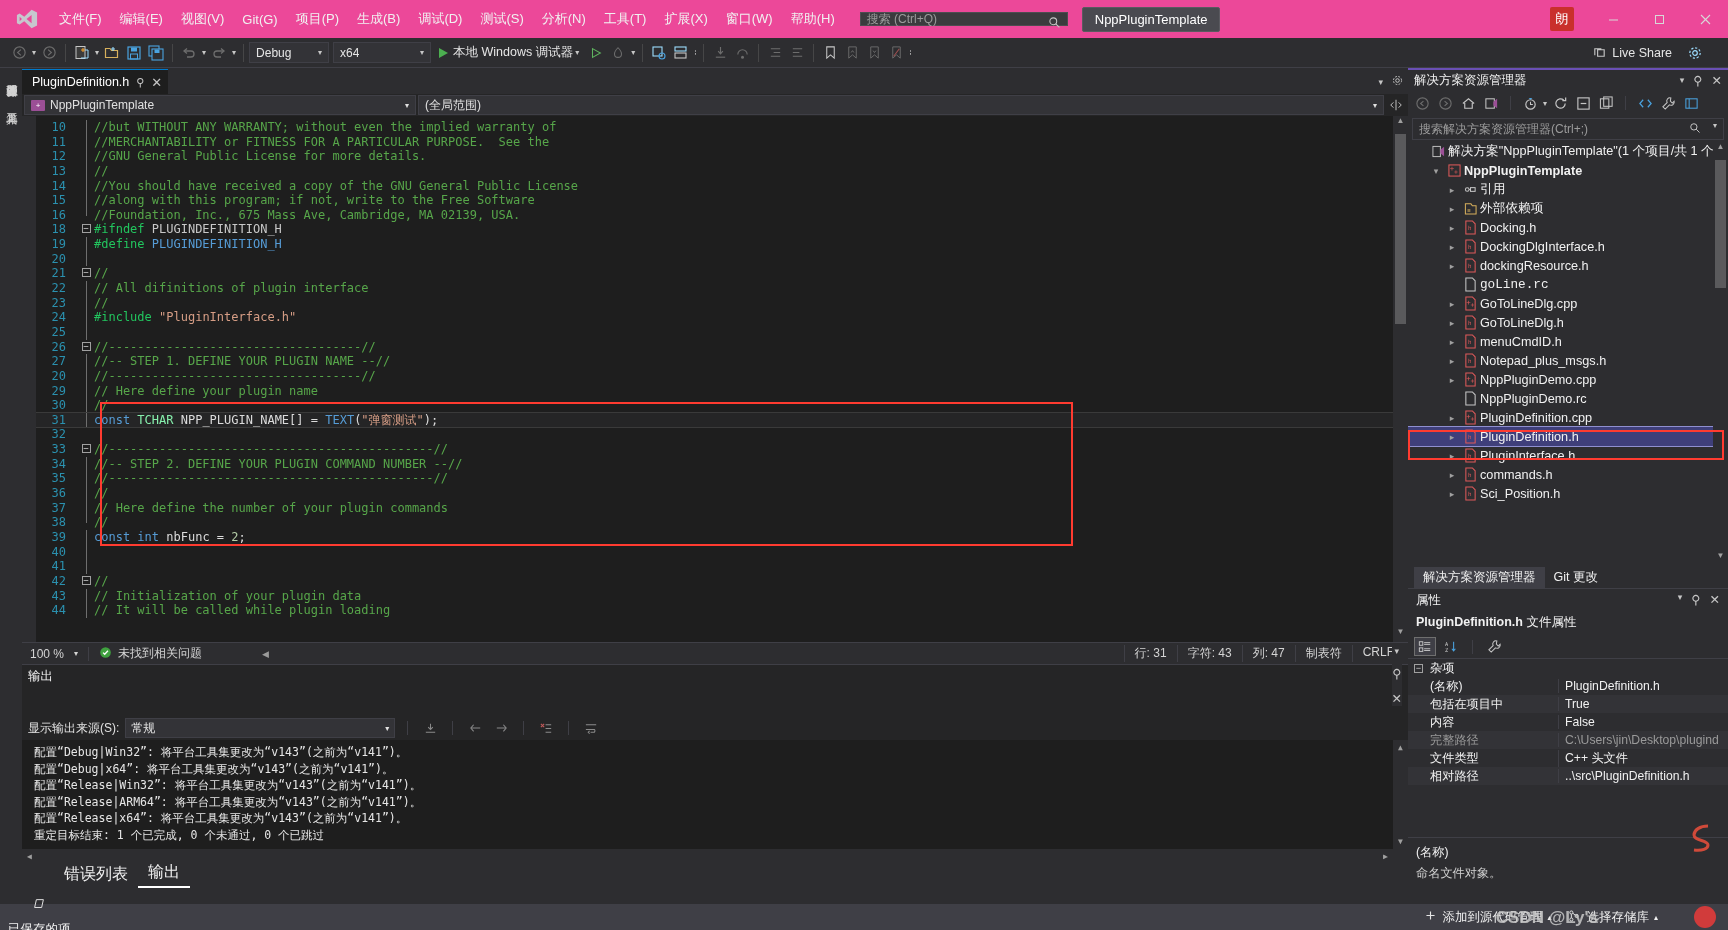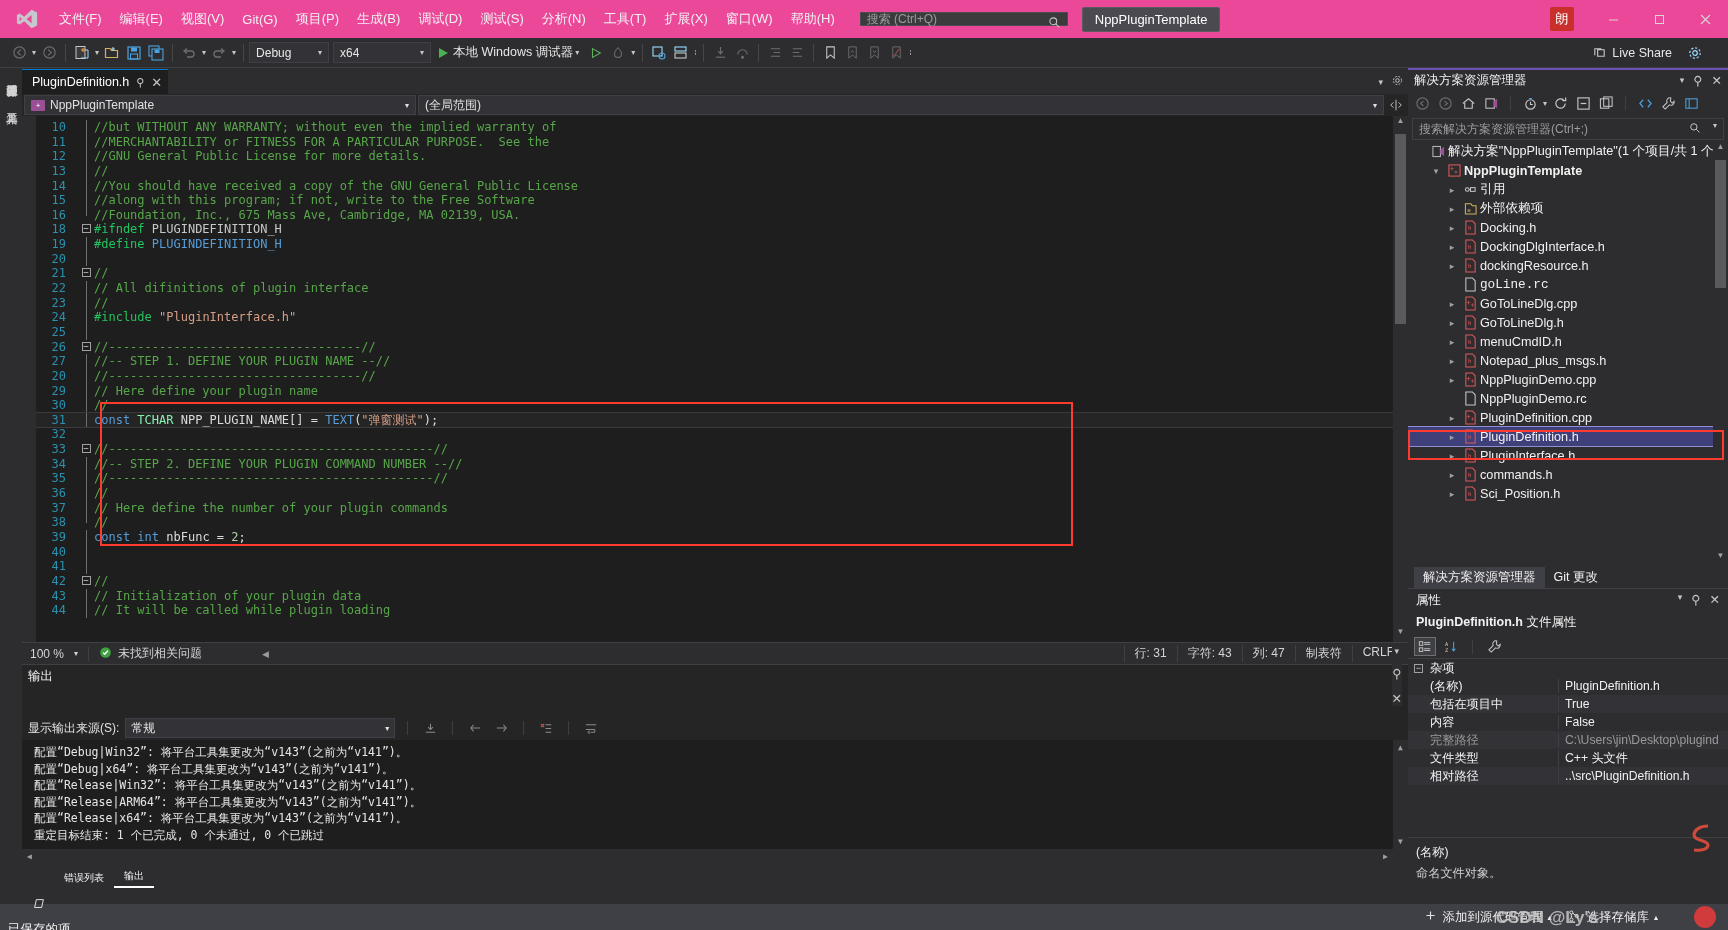--- a/index.html
+++ b/index.html
@@ -151,21 +151,21 @@
   .outsel{ width:270px; height:20px; background:#333337;border:1px solid #3f3f46;display:flex;
     align-items:center;justify-content:space-between;padding:0 5px;font-size:12px;}
   .ot-ico{ width:20px;height:20px;display:flex;align-items:center;justify-content:center;color:#8a8a8a;}
   .outbody{ flex:1; position:relative; background:#1e1e1e; font-family:"DejaVu Sans Mono","Liberation Mono",monospace;
      font-size:11.5px; line-height:16.5px; color:#e6e6e6; padding:4px 0 0 12px; overflow:hidden;}
   .outline{ white-space:pre; }
   .outbody .sbv{ position:absolute; right:0; top:0; bottom:0; width:15px; background:#2d2d30;}
   .outbody .sbh{ position:absolute; left:0; right:15px; bottom:0; height:15px; background:#2d2d30;}
 
   .bottomtabs{ height:24px; background:#2d2d30; display:flex; align-items:flex-end; padding-left:32px; gap:0;}
-  .btab{ padding:3px 10px; font-size:10px; color:#f1f1f1; }
+  .btab{ padding:3px 10px; font-size:16px; color:#f1f1f1; }
   .btab.active{ background:#2d2d30; border-bottom:2px solid #ffffff; }
 
   
   .panel-head{
     height:22px; display:flex; align-items:center; padding:0 6px; font-size:12.5px; color:#f1f1f1;
     border-top:2px solid #6a4fb5;
   }
   .panel-head .ph-right{ margin-left:auto; display:flex; gap:9px; align-items:center; color:#c6c6c6;}
   .se-tools{ height:26px; display:flex; align-items:center; padding:0 4px; gap:3px; }
   .se-ico{ width:20px;height:20px;display:flex;align-items:center;justify-content:center;color:#c6c6c6;}

